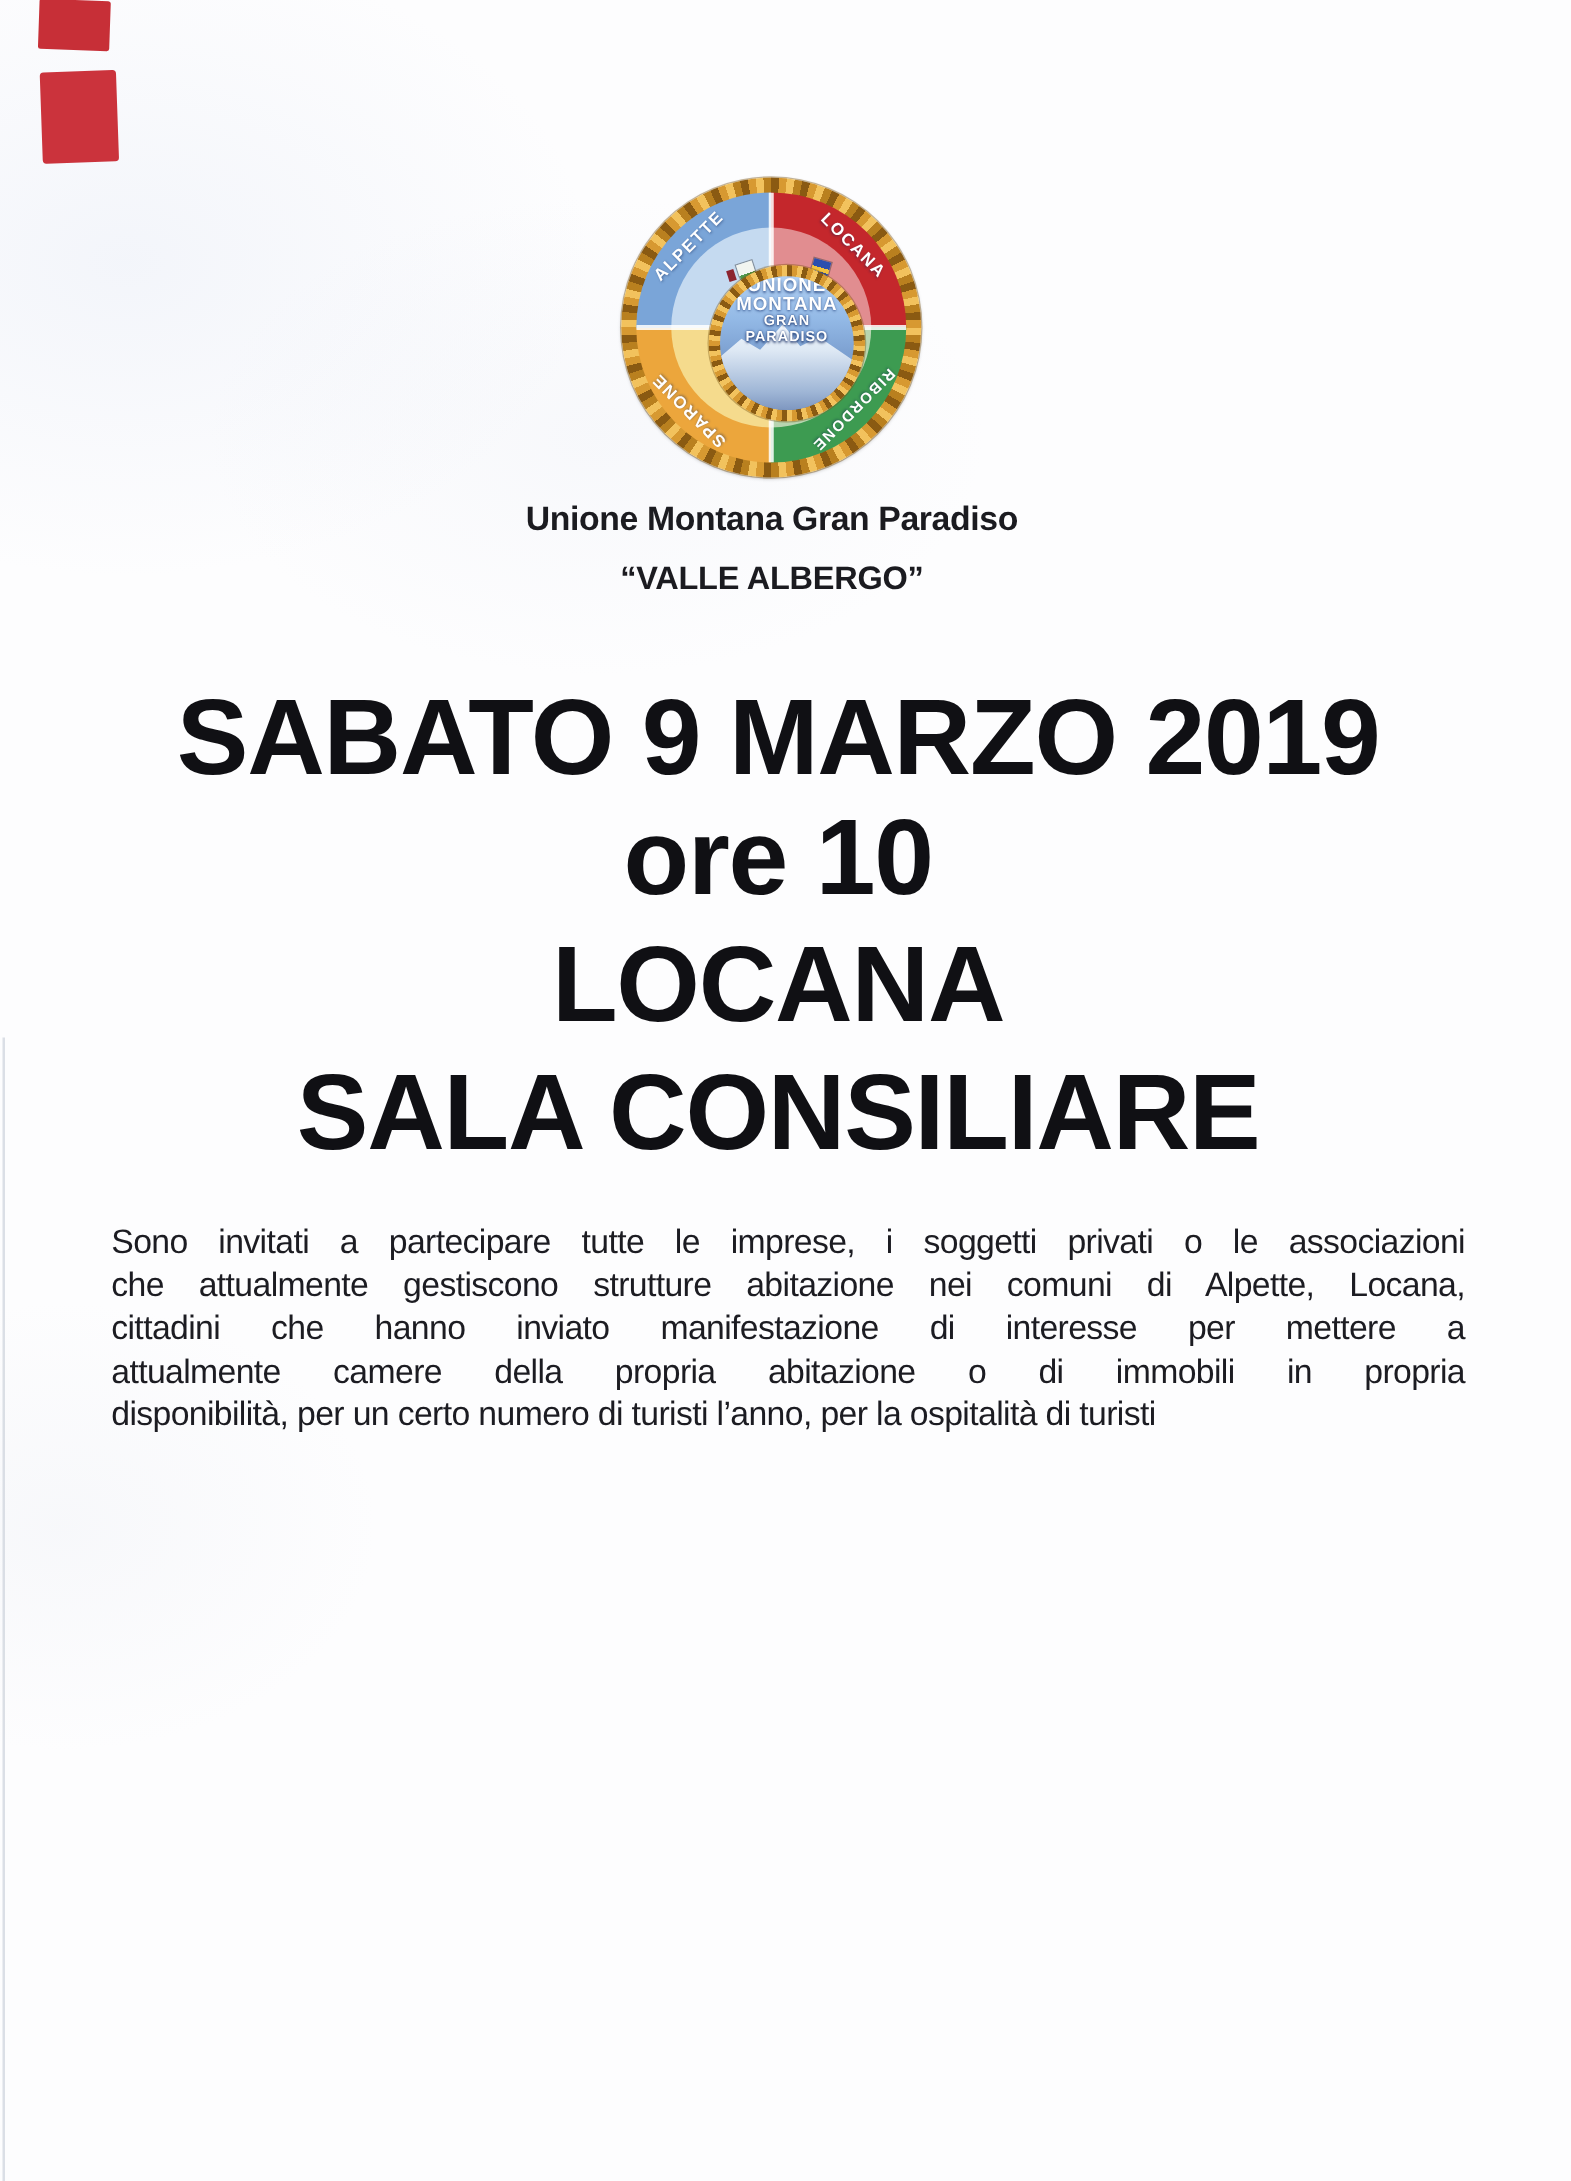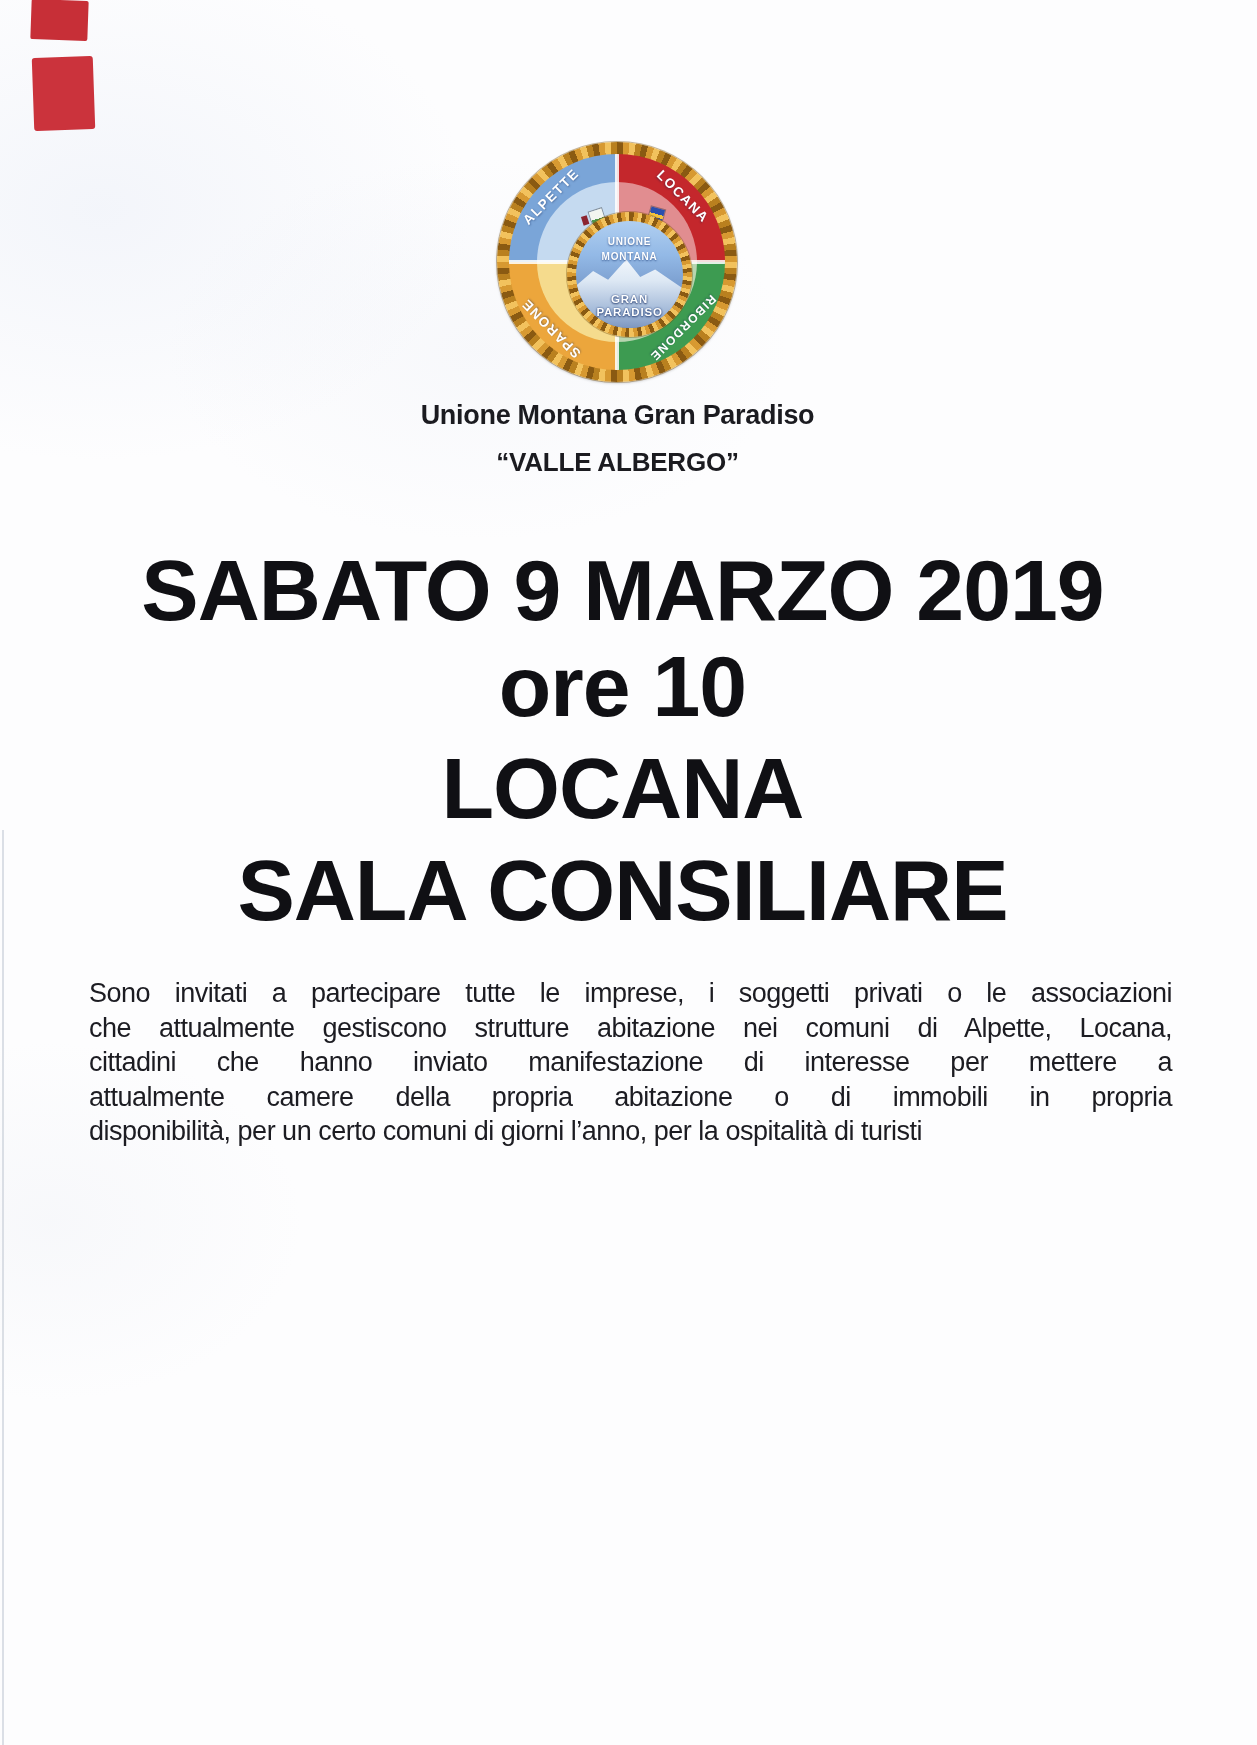--- a/index.html
+++ b/index.html
@@ -69,24 +69,24 @@
   .medallion-inner{
     position:absolute;left:9px;top:9px;width:107px;height:107px;border-radius:50%;overflow:hidden;
     background:linear-gradient(180deg,#b0cff1 0%,#93b9e6 32%,#7fa3d3 55%,#5c81bd 100%);
     display:flex;flex-direction:column;align-items:center;
   }
   .mountain{
     position:absolute;left:0;top:34px;width:107px;height:73px;
     background:linear-gradient(180deg,#f5f9fd 0%,#dde8f4 35%,#9fb6d6 80%,#7e97c0 100%);
     clip-path:polygon(0 42%, 16% 22%, 30% 34%, 47% 6%, 60% 30%, 74% 20%, 88% 34%, 100% 46%, 100% 100%, 0 100%);
   }
-  .med-top{position:relative;margin-top:13px;text-align:center;line-height:15px;
-    font-size:10px;font-weight:700;color:#fff;letter-spacing:.8px;
+  .med-top{position:relative;margin-top:0;text-align:center;line-height:15px;
+    font-size:15px;font-weight:700;color:#fff;letter-spacing:.8px;
     text-shadow:0 1px 2px rgba(25,55,115,.75);}
-  .med-bottom{position:relative;margin-top:29px;text-align:center;line-height:13px;
+  .med-bottom{position:relative;text-align:center;line-height:13px;
     font-size:11.5px;font-weight:700;color:#fff;letter-spacing:.8px;
     text-shadow:0 0 2px #2c4a86,0 1px 2px rgba(20,40,90,.8);}
 
   
   .org-name{
     position:absolute;left:0;top:400px;width:100%;text-align:center;
     transform:translateX(-11px);
     font-size:27px;font-weight:700;letter-spacing:-0.3px;color:#1b1b20;
   }
   .org-sub{
@@ -167,16 +167,16 @@
   <div class="title-line t1">SABATO 9 MARZO 2019</div>
   <div class="title-line t2">ore 10</div>
   <div class="title-line t3">LOCANA</div>
   <div class="title-line t4">SALA CONSILIARE</div>
 
   <div class="paragraph">
     <div class="para-line">Sono invitati a partecipare tutte le imprese, i soggetti privati o le associazioni</div>
     <div class="para-line">che attualmente gestiscono strutture abitazione nei comuni di Alpette, Locana,</div>
     <div class="para-line">cittadini che hanno inviato manifestazione di interesse per mettere a</div>
     <div class="para-line">attualmente camere della propria abitazione o di immobili in propria</div>
-    <div class="para-line last">disponibilità, per un certo comuni di giorni l’anno, per la ospitalità di turisti</div>
+    <div class="para-line last">disponibilità, per un certo numero di turisti l’anno, per la ospitalità di turisti</div>
   </div>
 
 </div>
 
 </body></html>

